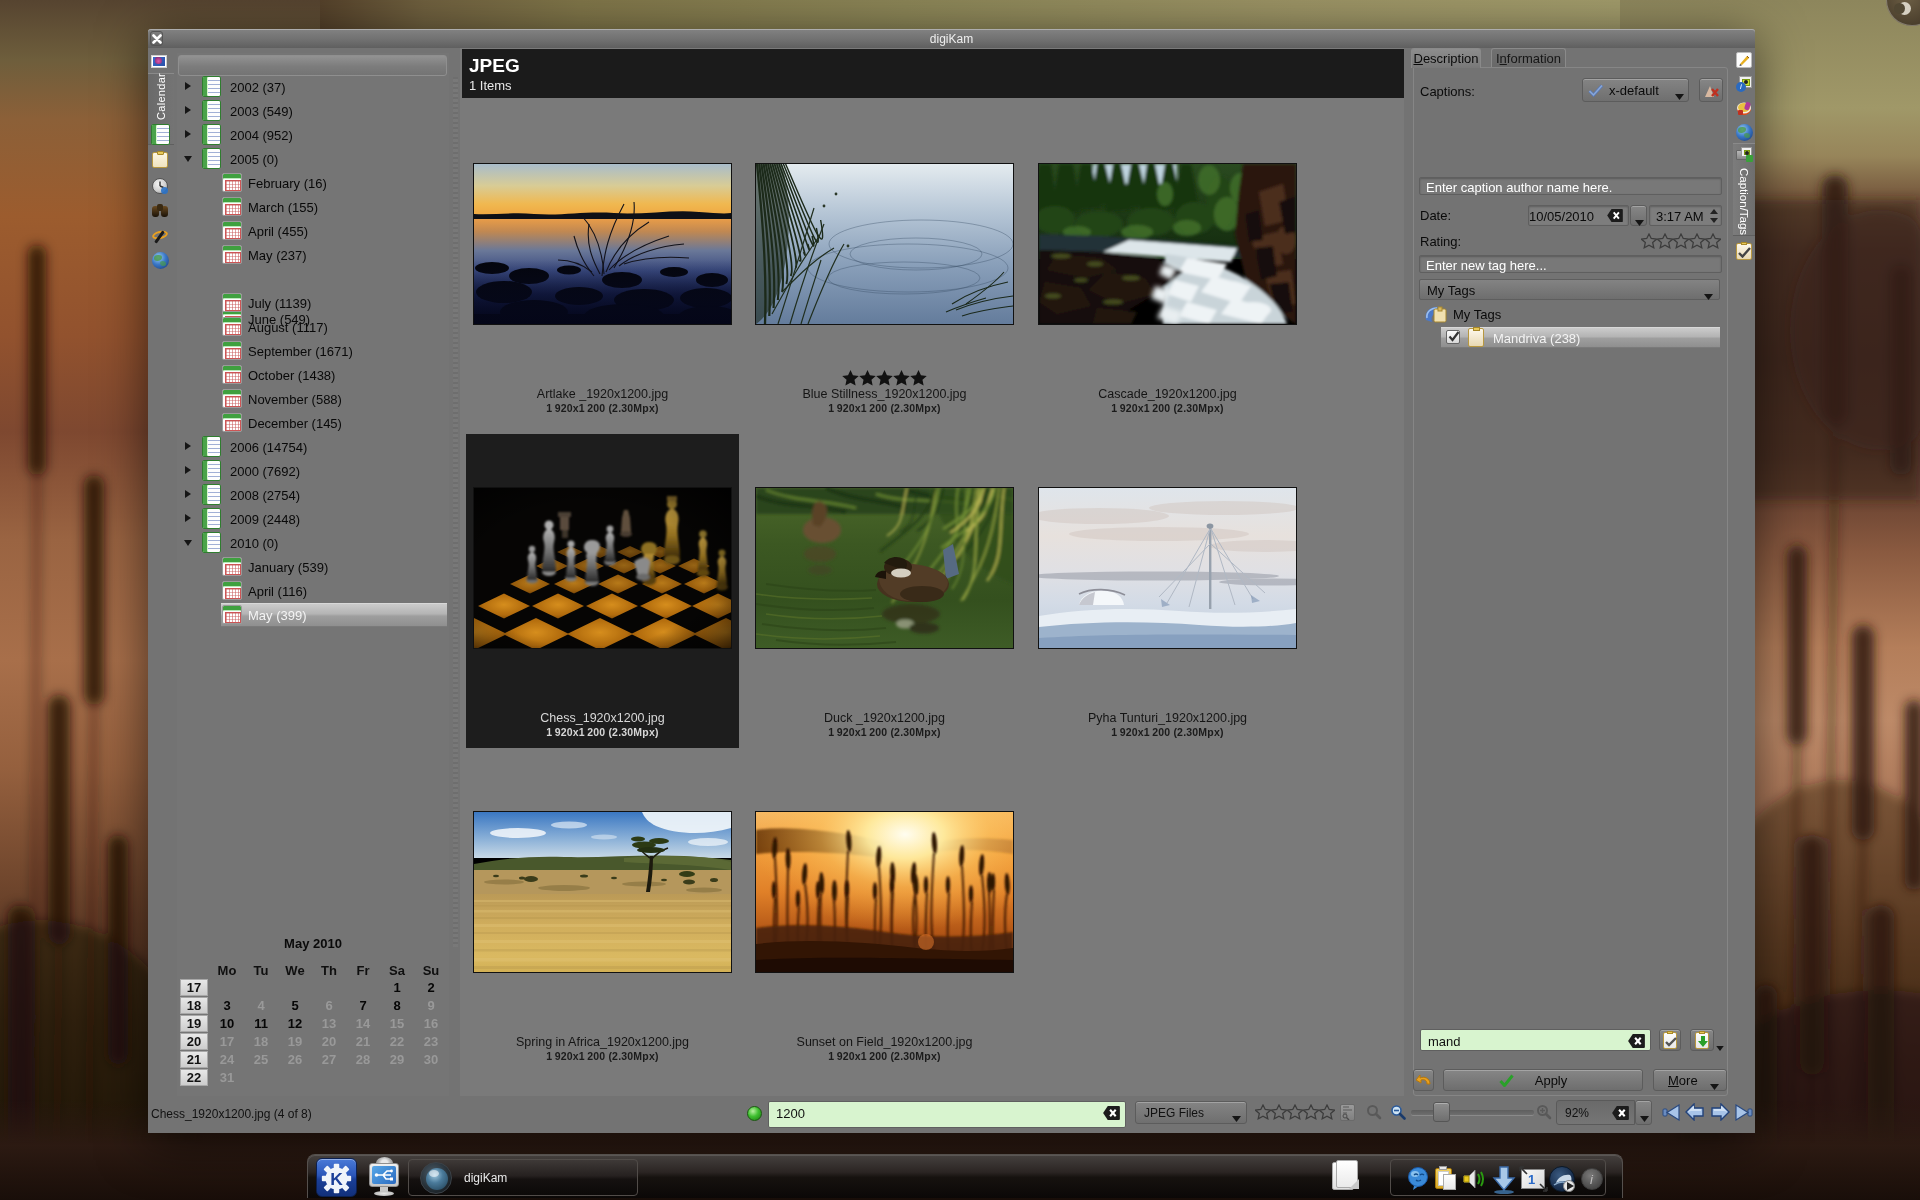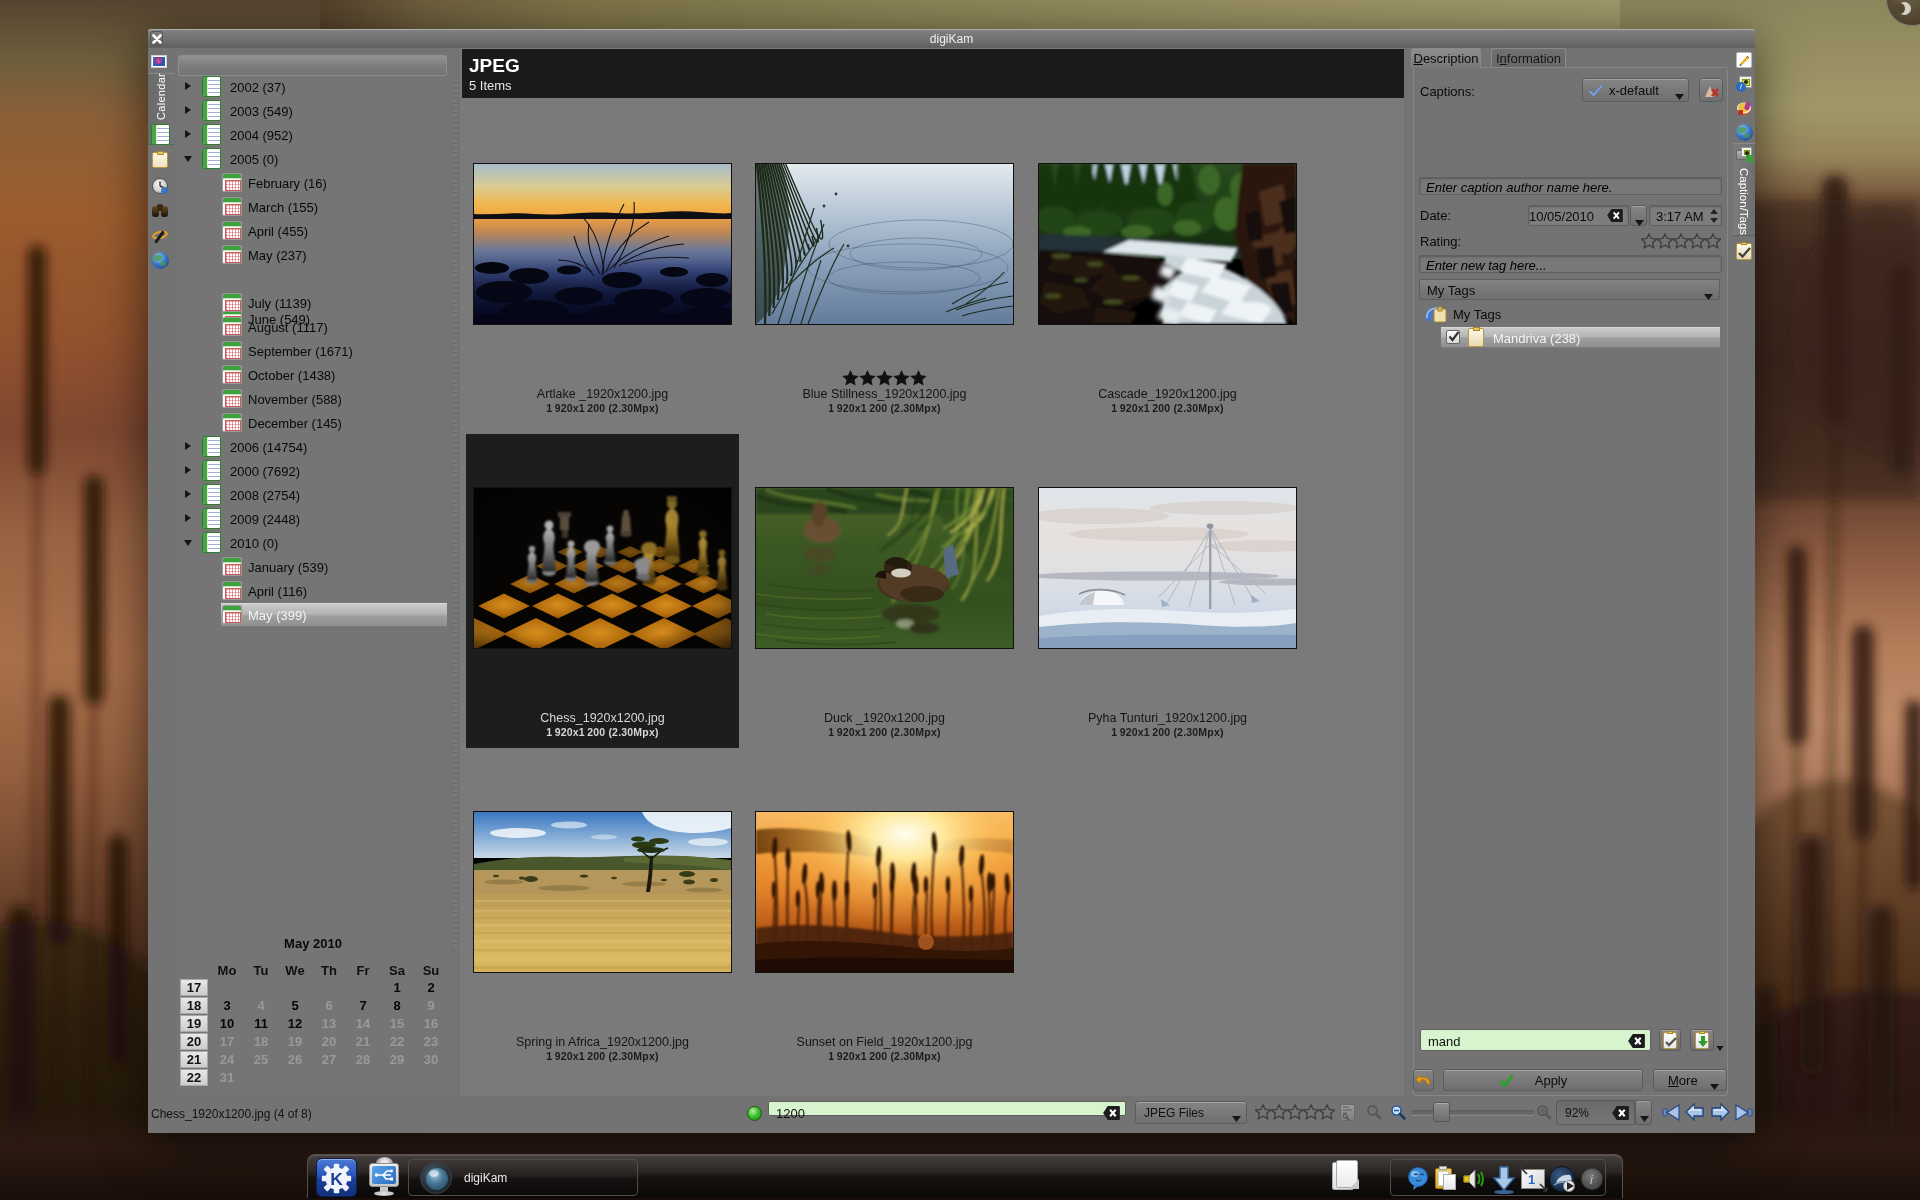--- a/index.html
+++ b/index.html
@@ -70,21 +70,21 @@
 .seld .cap, .seld .cap2 { color:#d6d6d6; }
 .cstars { position:absolute; left:0; top:260px; width:273px; text-align:center; }
 
 
 #rpanel { left:1265px; top:19px; width:316px; height:1077px; font-size:13px; color:#0a0a0a; }
 .tab { position:absolute; top:0; height:20px; border:1px solid #8a8a8a; border-bottom:none; border-radius:3px 3px 0 0; font-size:13px; text-align:center; }
 .tab.on { background:linear-gradient(180deg,#8d8d8d,#787878); z-index:2; }
 .tab.off { background:linear-gradient(180deg,#707070,#686868); color:#161616;margin-left:10px; }
 #rframe { left:0; top:19px; width:315px; height:1029px; border:1px solid #868686; border-radius:0 3px 3px 3px; }
 .fld { position:absolute; background:#787878; border:1px solid #5f5f5f; border-radius:2px; box-shadow:inset 0 1px 2px rgba(0,0,0,.25); }
-.ph { color:#000000; font-style:italic; }
+.ph { color:#ffffff; }
 .combo { position:absolute; background:linear-gradient(180deg,#848484,#6f6f6f); border:1px solid #5c5c5c; border-radius:3px; box-shadow:inset 0 1px 0 rgba(255,255,255,.25); }
 .btn { position:absolute; background:linear-gradient(180deg,#868686,#6e6e6e); border:1px solid #5c5c5c; border-radius:3px; box-shadow:inset 0 1px 0 rgba(255,255,255,.25); }
 .grnfld { position:absolute; background:#d8f4cf; border:1px solid #5f5f5f; border-radius:2px; font-size:13px; color:#111; }
 
 
 #statusbar { left:0; top:1067px; width:1607px; height:37px; background:#737373; font-size:12px; color:#111; }
 
 
 #taskbar { left:307px; top:1154px; width:1316px; height:44px;
  background:linear-gradient(180deg,#45403e 0%, #2b2523 40%, #16120f 52%, #0b0807 100%);
@@ -378,21 +378,21 @@
 <div class="day dim" style="left:135px;top:127px;">27</div>
 <div class="day dim" style="left:169px;top:127px;">28</div>
 <div class="day dim" style="left:203px;top:127px;">29</div>
 <div class="day dim" style="left:237px;top:127px;">30</div>
 <div class="wno" style="left:3px;top:144px;">22</div>
 <div class="day dim" style="left:33px;top:145px;">31</div>
 </div>
 <div id="main" class="abs">
 <div id="jpegband" class="abs">
         <div class="t1">JPEG</div>
-        <div class="t2">5 Items</div>
+        <div class="t2">1 Items</div>
       </div>
 <div class="cell" style="left:6px;top:62px;">
 <div class="thumb">
           <svg width="257" height="160" viewBox="0 0 257 160">
 <defs>
               <linearGradient id="ask" x1="0" y1="0" x2="0" y2="1">
                 <stop offset="0" stop-color="#a8bcca"></stop>
                 <stop offset=".38" stop-color="#d8cc96"></stop>
                 <stop offset=".7" stop-color="#f0b850"></stop>
                 <stop offset="1" stop-color="#f0a03a"></stop>
@@ -1193,21 +1193,21 @@
 <div class="abs" style="left:3px;top:195px;width:16px;height:17px;background:linear-gradient(180deg,#fdf8ec,#e8d9b4);border:1px solid #b89840;border-radius:2px;">
 <div class="abs" style="left:4px;top:-2px;width:6px;height:3px;background:#e8c95a;border:1px solid #a88828;"></div>
 <svg width="13" height="11" viewBox="0 0 13 11" style="position:absolute;left:1px;top:3px;">
           <path d="M1,6 L4.5,9.5 L12,1" stroke="#444" stroke-width="2.4" fill="none"></path>
         </svg>
       </div>
 </div>
 <div id="statusbar" class="abs">
 <div class="abs" style="left:3px;top:11px;">Chess_1920x1200.jpg (4 of 8)</div>
 <div class="abs" style="left:599px;top:10px;width:15px;height:15px;border-radius:50%;background:radial-gradient(circle at 38% 32%,#b8f0a0 0%,#3fc030 45%,#1a7a10 100%);border:1px solid #1a5a10;"></div>
-<div class="grnfld" style="left:620px;top:5px;width:358px;height:15px;">
+<div class="grnfld" style="left:620px;top:5px;width:358px;height:27px;">
         <span class="abs" style="left:7px;top:4px;">1200</span>
         <span class="abs" style="left:334px;top:4px;"><svg width="17" height="14" viewBox="0 0 18 15">
             <path d="M5,0 L17,0 C17.6,0 18,0.4 18,1 L18,14 C18,14.6 17.6,15 17,15 L5,15 L0,7.5 Z" fill="#1c1c1c"></path>
             <path d="M7.5,4 L13.5,11 M13.5,4 L7.5,11" stroke="#fff" stroke-width="2.2"></path>
           </svg></span>
       </div>
 <div class="combo" style="left:987px;top:5px;width:112px;height:23px;">
         <span class="abs" style="left:8px;top:4px;">JPEG Files</span>
         <span class="abs" style="left:96px;top:9px;"><svg width="9" height="6" viewBox="0 0 9 6">
             <polygon points="0,0 9,0 4.5,6" fill="#151515"></polygon>

